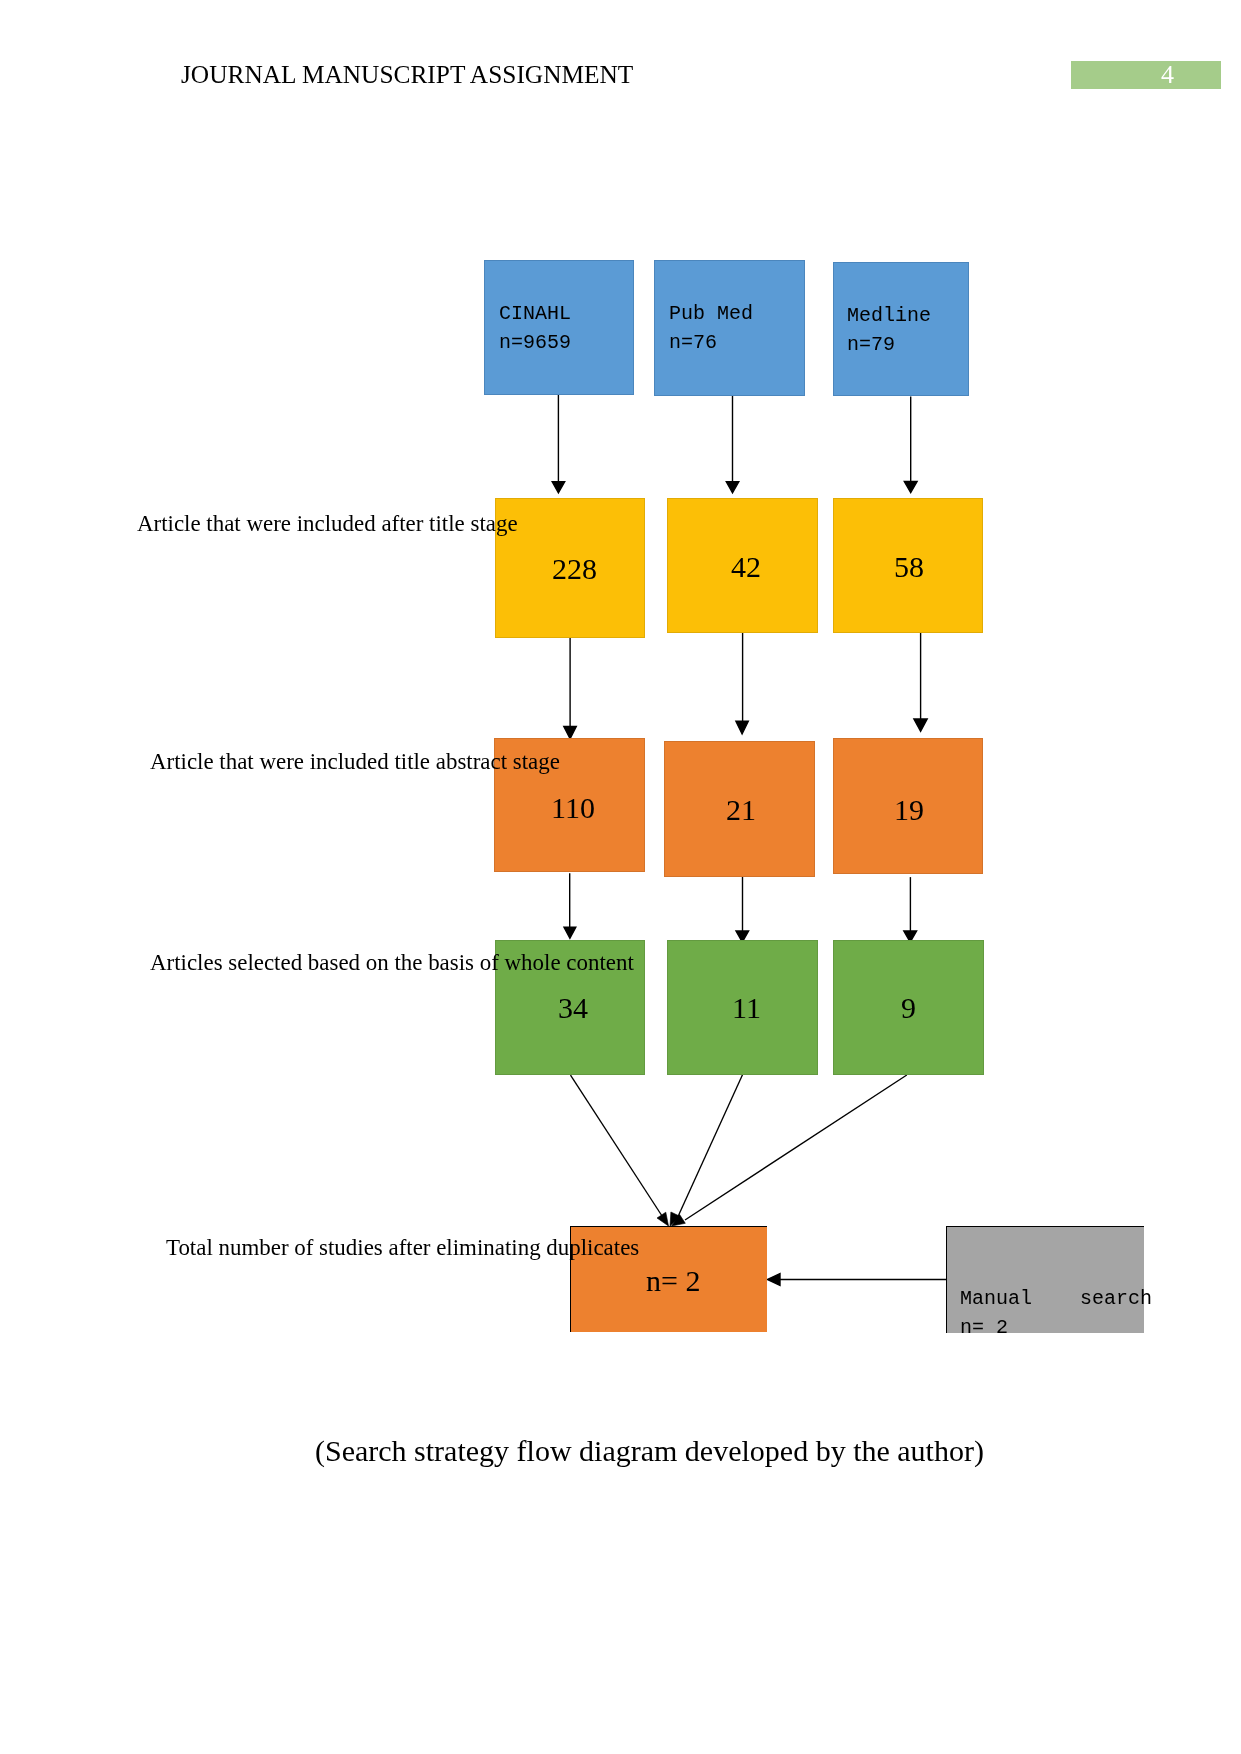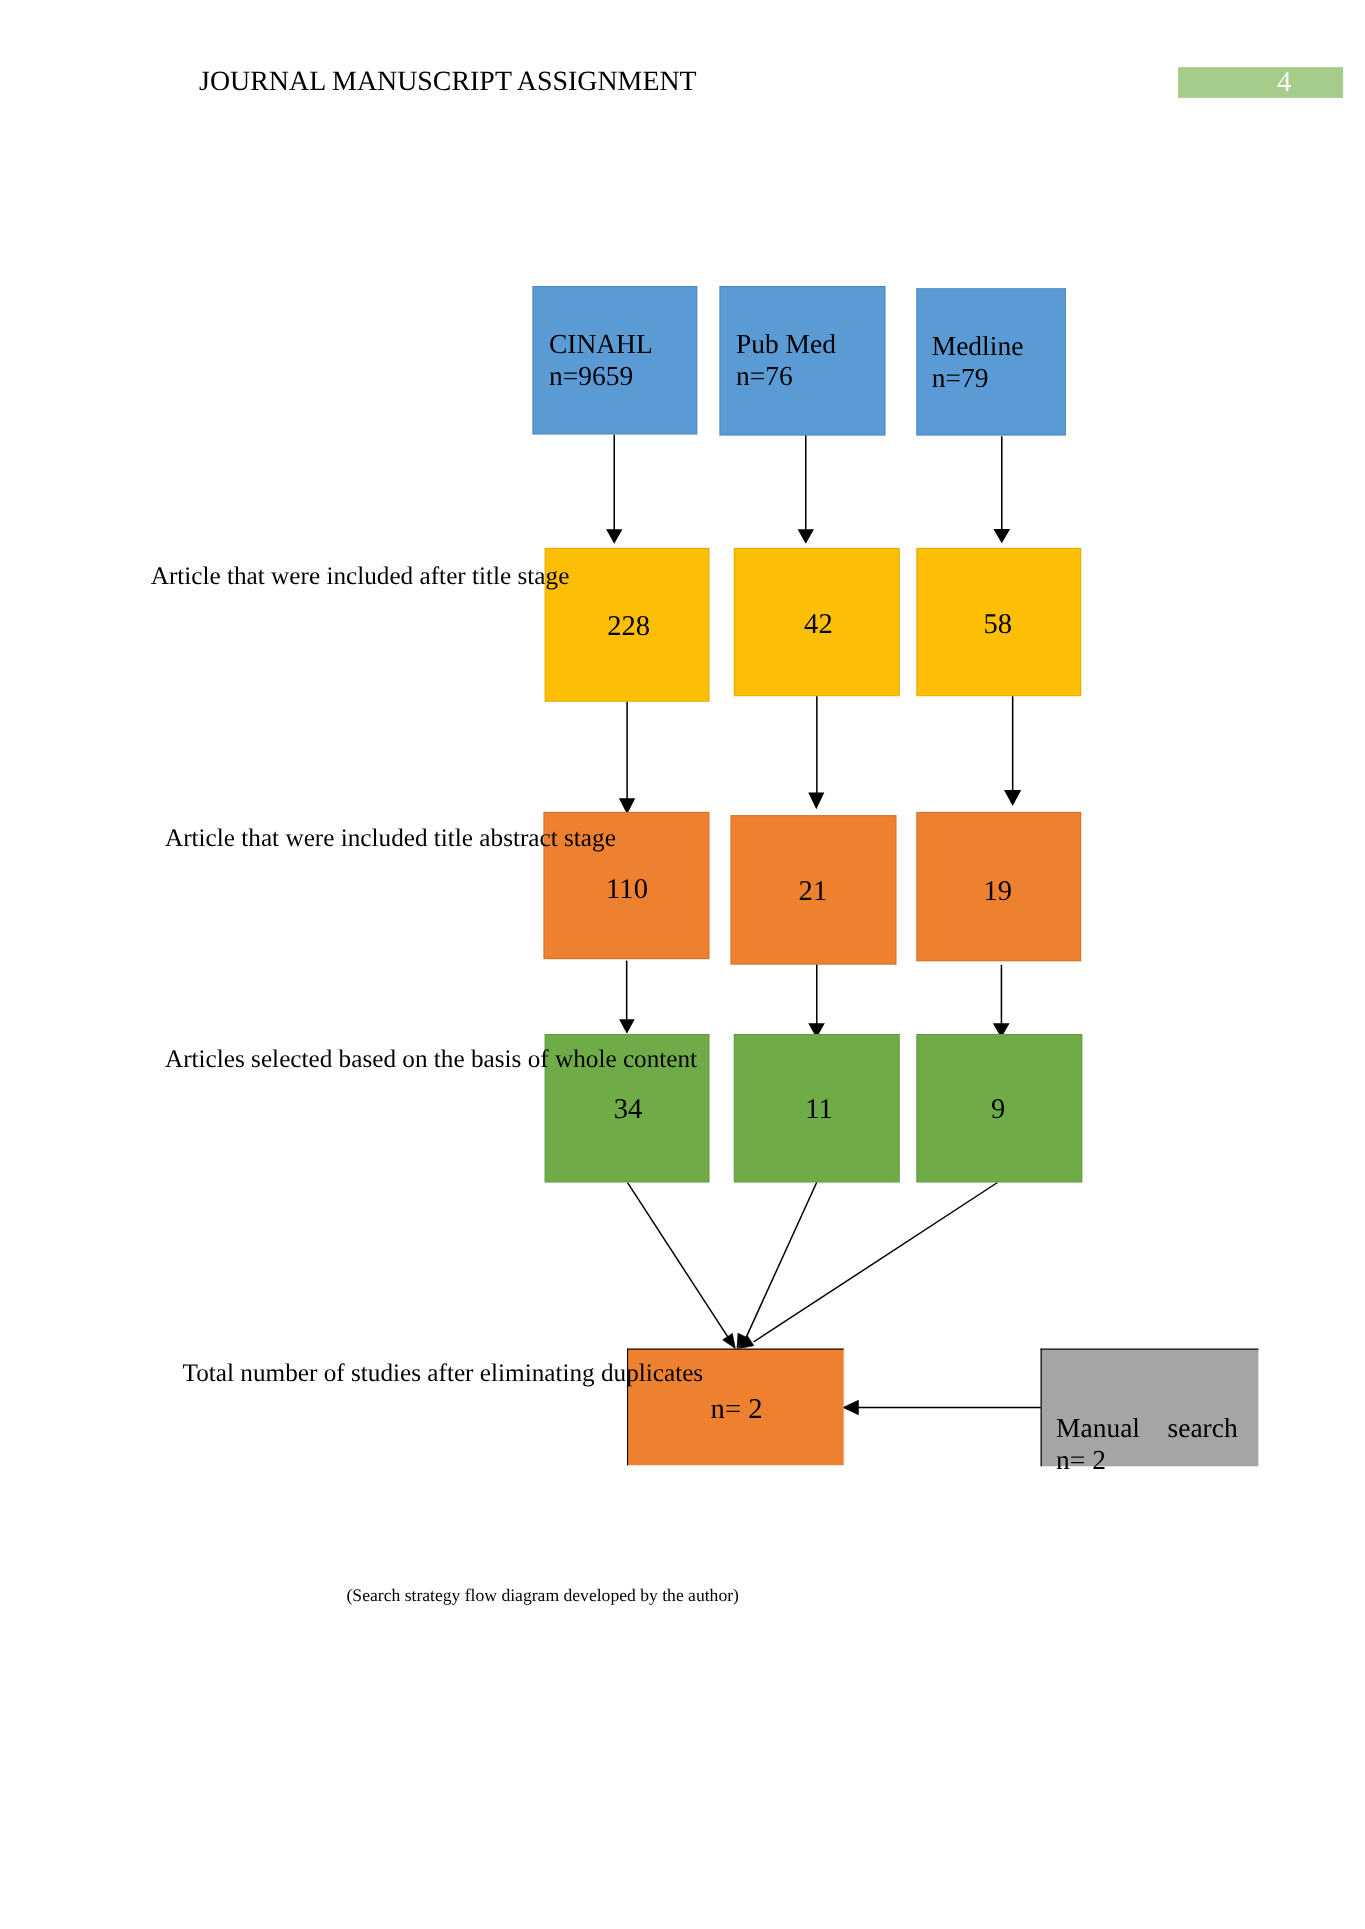--- a/index.html
+++ b/index.html
@@ -25,31 +25,31 @@
   .page-num {
     position:absolute; left:1161px; top:61px; width:13px; height:27px;
     display:flex; align-items:center; justify-content:center;
     font-size:26px; line-height:26px; color:#ffffff; white-space:nowrap;
   }
 
   
   .svg-layer { position:absolute; left:0; top:0; width:1241px; height:1754px; }
   .node { position:absolute; }
   .node-text {
-    position:absolute; font-size:25px;
+    position:absolute; font-size:20px;font-family:Liberation Mono, monospace;
   }
   .node-text > div { line-height:29.3px; white-space:pre; }
   .node-num {
-    position:absolute; font-size:26px; line-height:25px; white-space:pre;
+    position:absolute; font-size:30px; line-height:25px; white-space:pre;
   }
   .stage-label {
     position:absolute; font-size:22.93px; line-height:22.93px; white-space:nowrap;
   }
   .caption {
-    position:absolute; font-size:16px; line-height:25px; white-space:nowrap;
+    position:absolute; font-size:30px; line-height:25px; white-space:nowrap;
   }
 </style>
 </head>
 <body>
 
 <div class="page">
 
   <div class="doc-title">JOURNAL MANUSCRIPT ASSIGNMENT</div>
   <div class="page-num-band" style="background: rgb(165, 204, 138);"></div>
   <div class="page-num">4</div>

